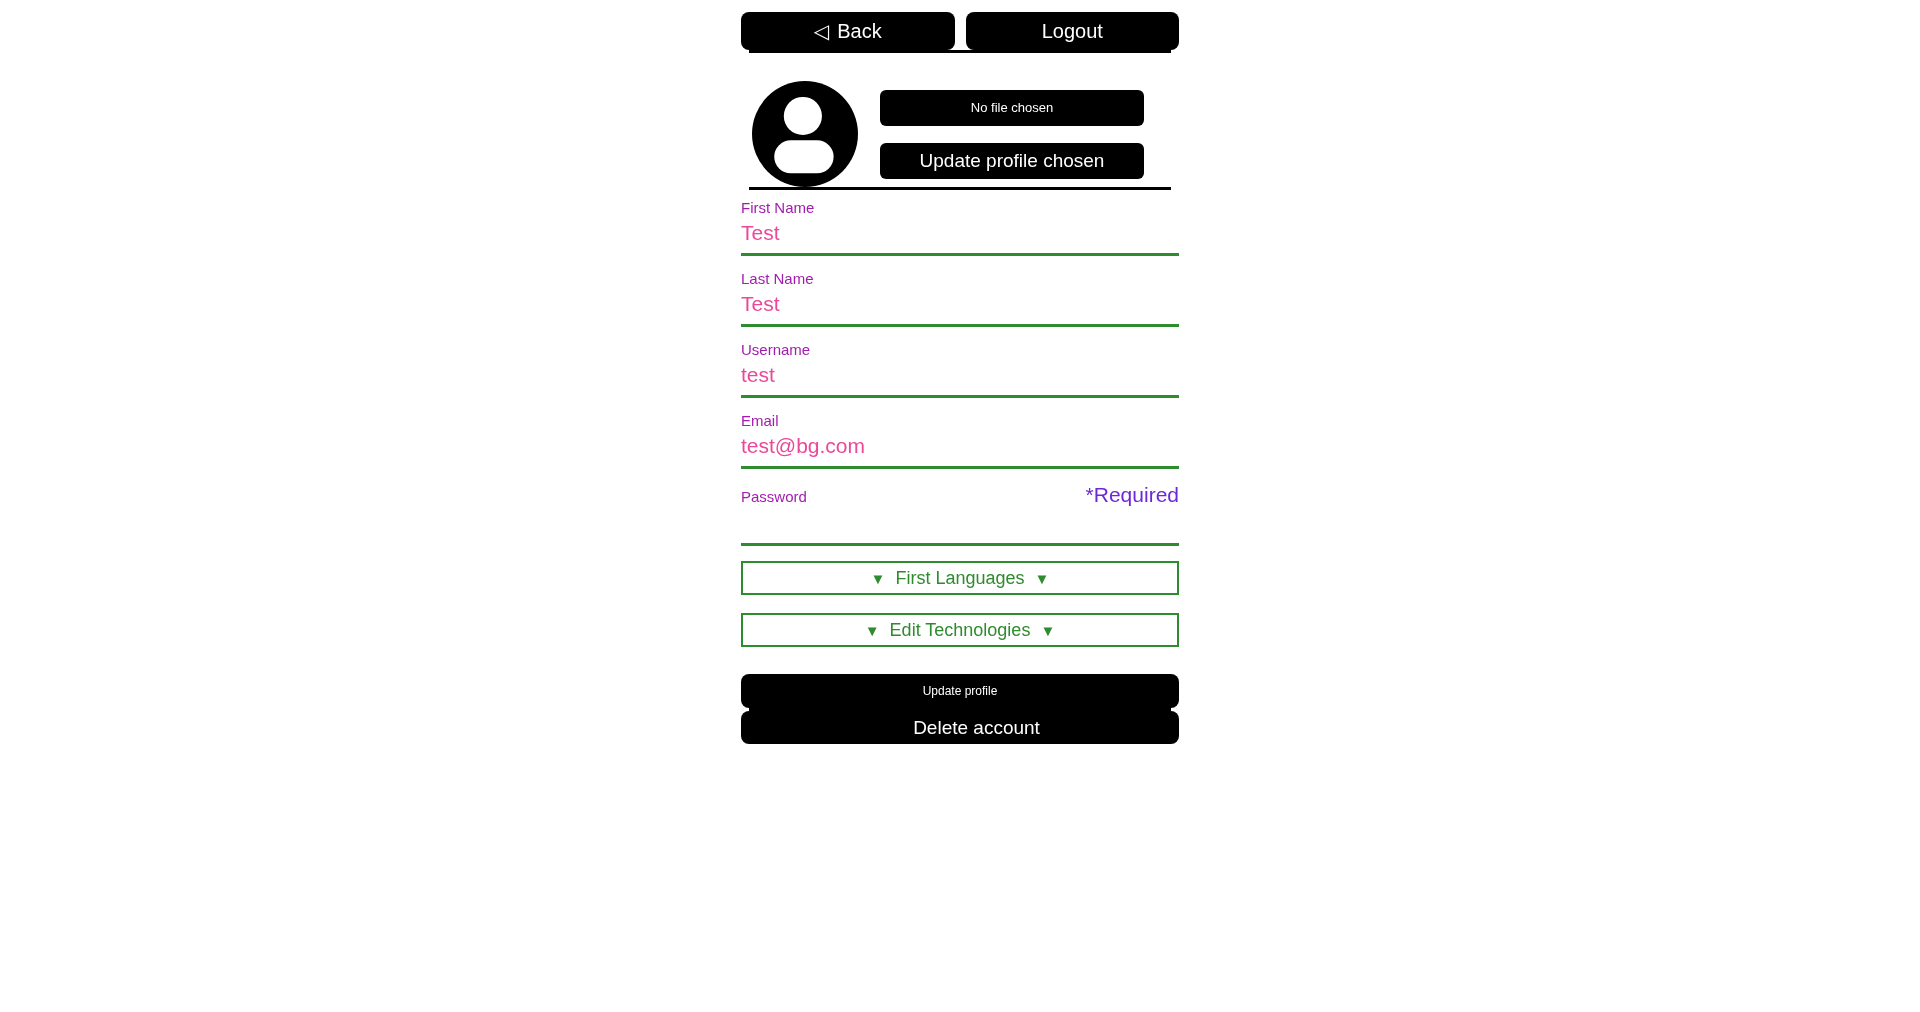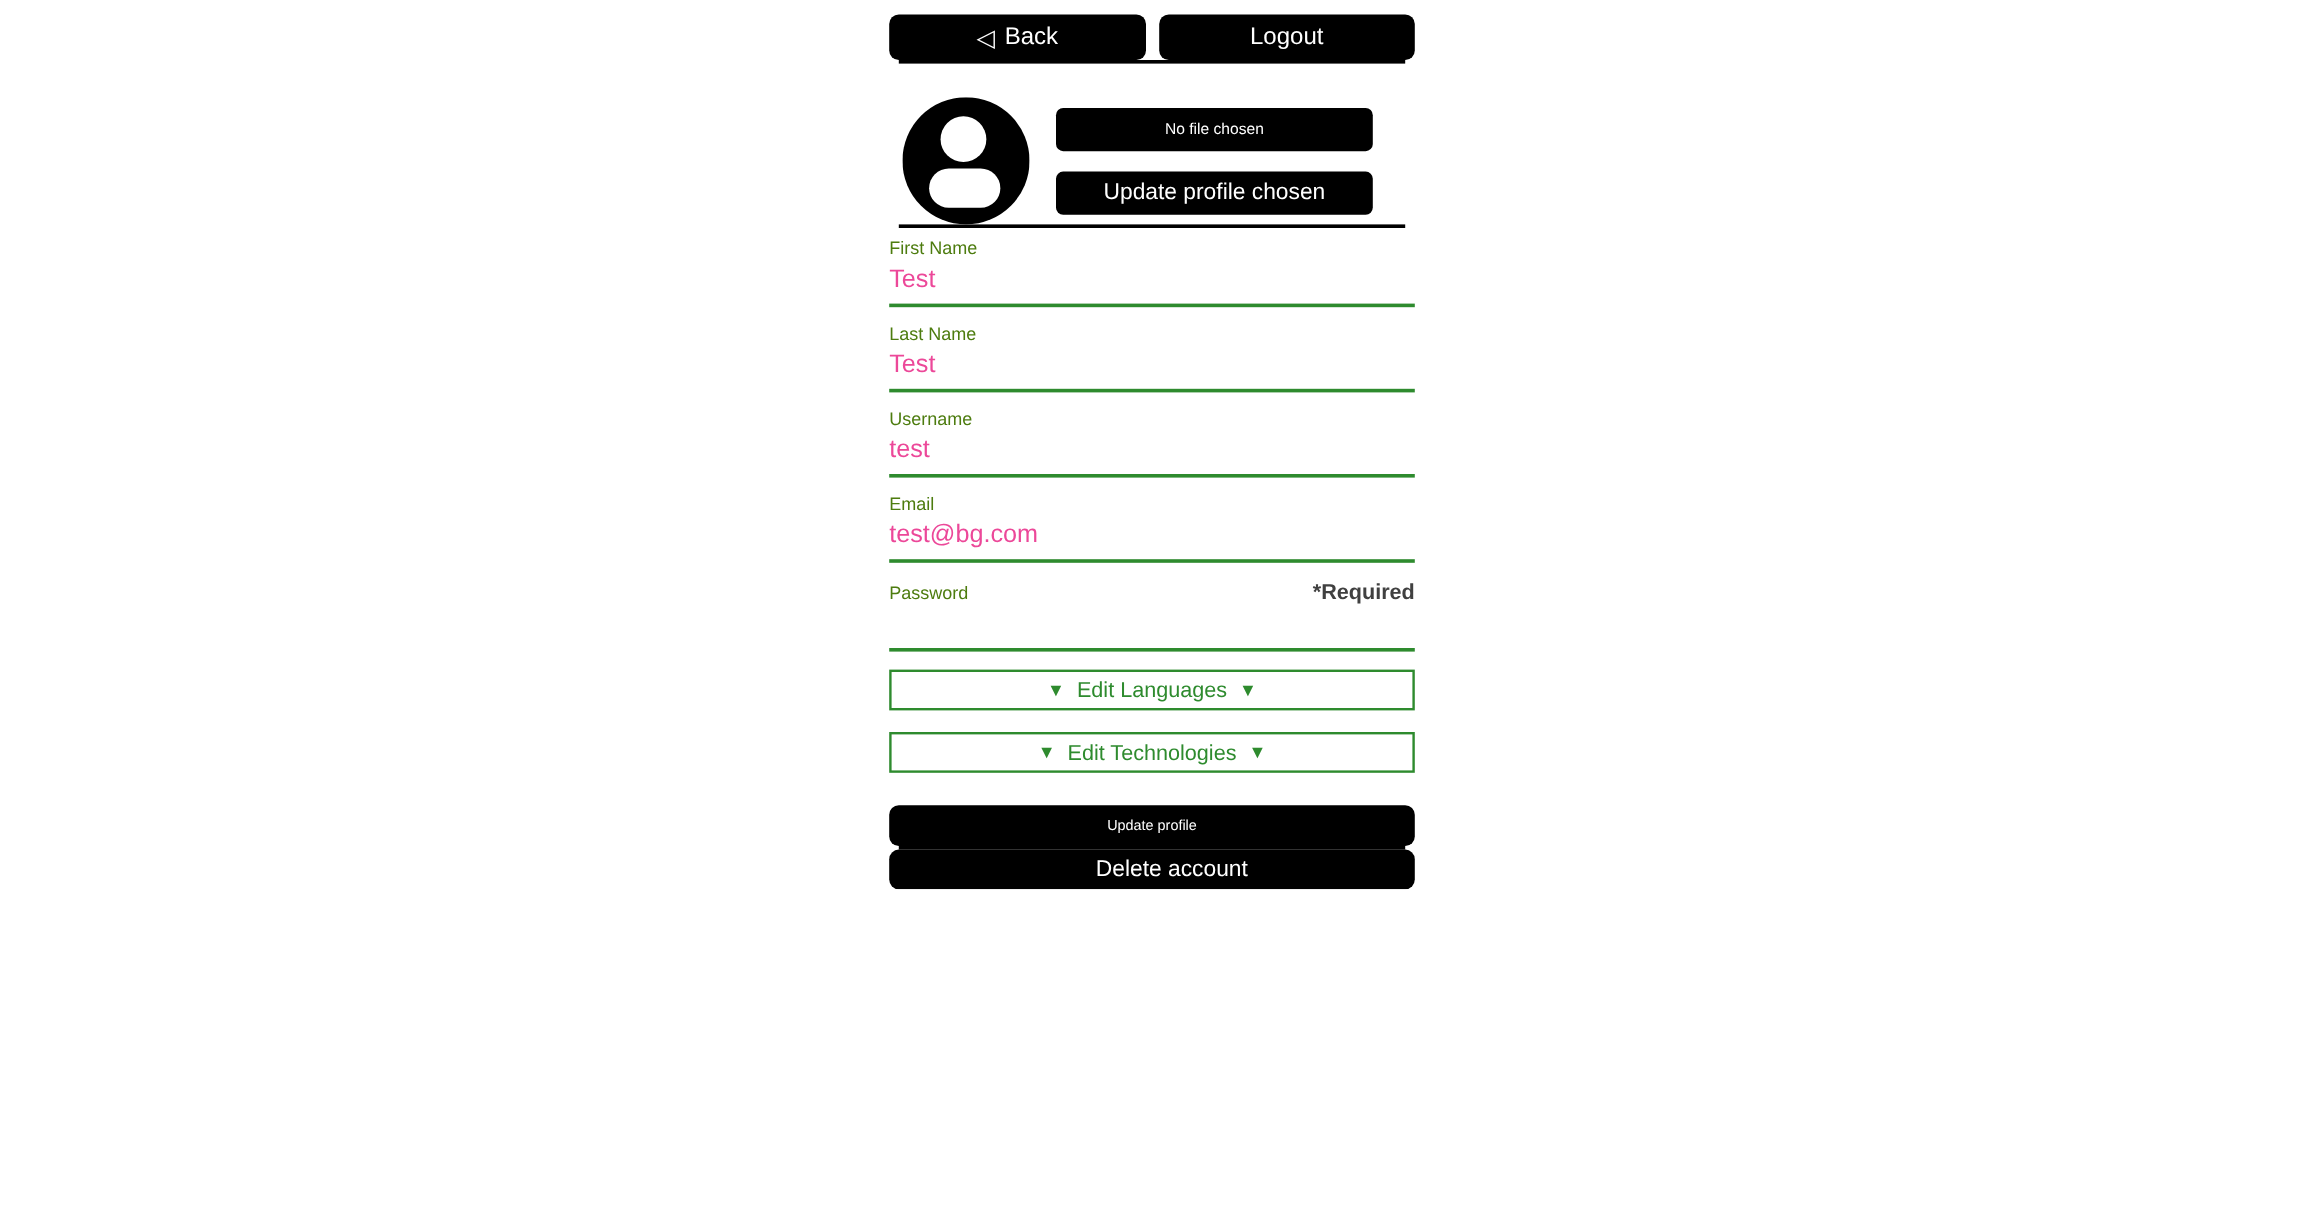--- a/index.html
+++ b/index.html
@@ -79,29 +79,28 @@
   
   .form { margin-top: 10px; }
   .field { margin-bottom: 15px; }
   .label-row {
     display: flex;
     justify-content: space-between;
     align-items: baseline;
     margin-bottom: 4px;
   }
   .field-label {
-    color: #4d7c0f;
+    color: #a21caf;
     font-size: 15px;
     line-height: 1;
   }
   .required-note {
-    color: #404040;
-    font-size: 18px;
+    color: #6d28d9;
+    font-size: 21px;
     line-height: 1;
-    font-weight: bold;
   }
   .field-input {
     display: block;
     width: 100%;
     border: none;
     border-bottom: 3px solid #2e8b2e;
     background: transparent;
     outline: none;
     color: #ec4899;
     font-family: "Liberation Sans", sans-serif;
@@ -208,21 +207,21 @@
     <div class="field">
       <div class="label-row">
         <span class="field-label">Password</span>
         <span class="required-note">*Required</span>
       </div>
       <input class="field-input" type="password" value="" style="">
     </div>
 
     <button class="edit-btn edit-langs">
       <span class="tri">▼</span>
-      <span>Edit Languages</span>
+      <span>First Languages</span>
       <span class="tri">▼</span>
     </button>
 
     <button class="edit-btn edit-techs">
       <span class="tri">▼</span>
       <span>Edit Technologies</span>
       <span class="tri">▼</span>
     </button>
 
     <button class="btn-black update-btn">

